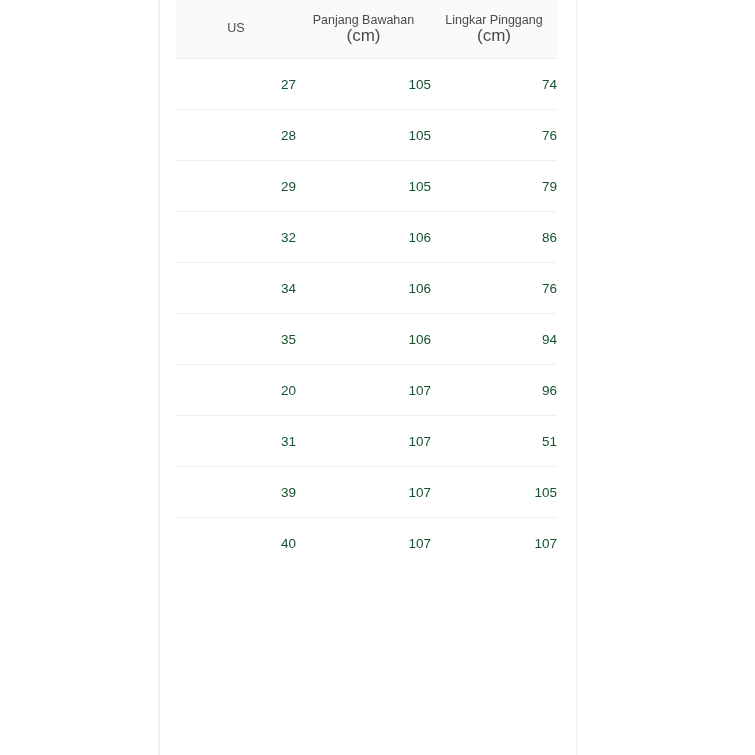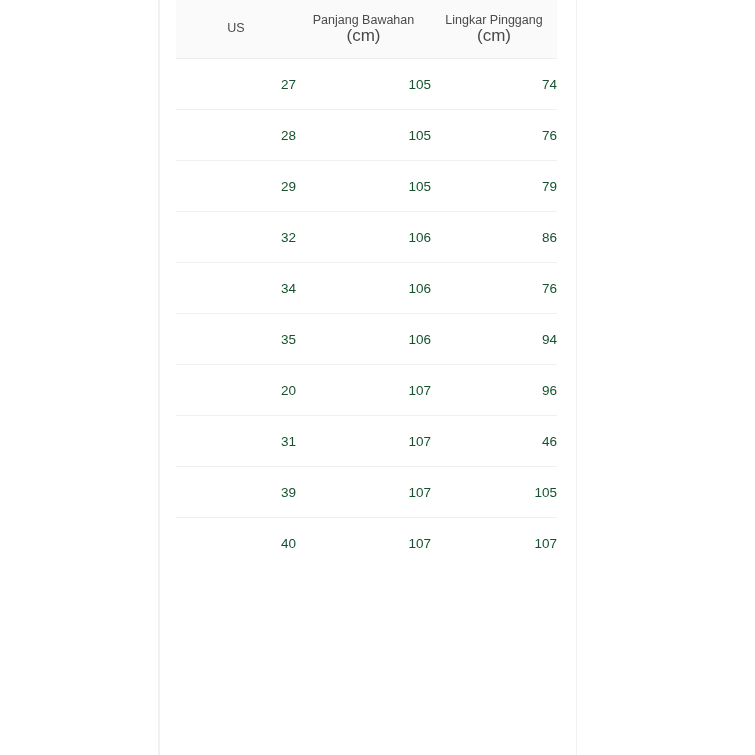--- a/index.html
+++ b/index.html
@@ -147,21 +147,21 @@
         <td>94</td>
       </tr>
       <tr>
         <td>20</td>
         <td>107</td>
         <td>96</td>
       </tr>
       <tr>
         <td>31</td>
         <td>107</td>
-        <td>46</td>
+        <td>51</td>
       </tr>
       <tr>
         <td>39</td>
         <td>107</td>
         <td>105</td>
       </tr>
       <tr>
         <td>40</td>
         <td>107</td>
         <td>107</td>

